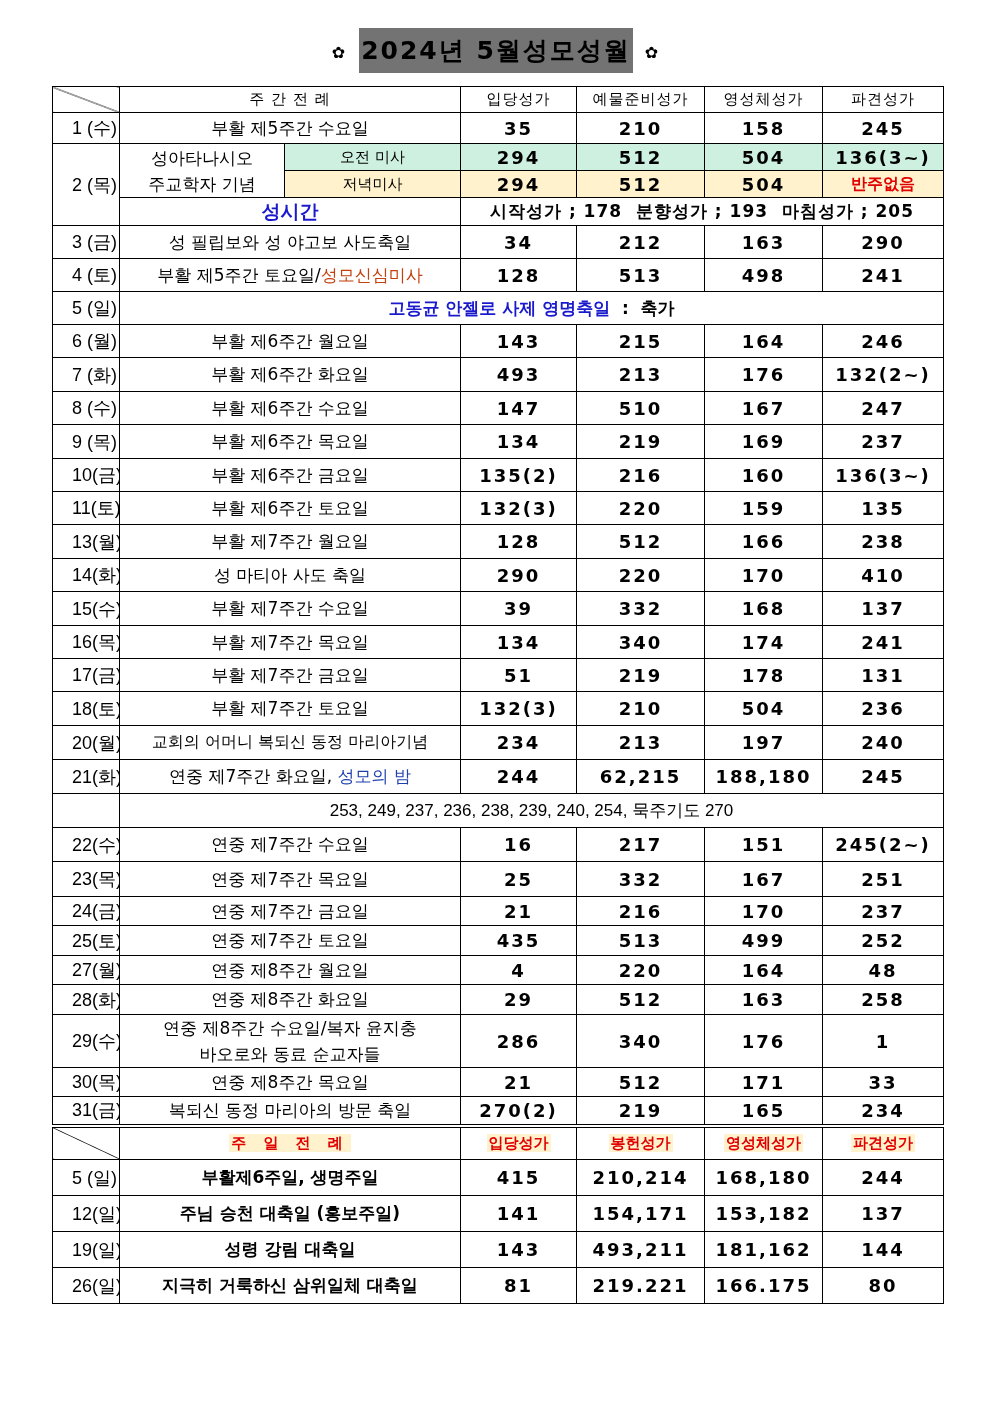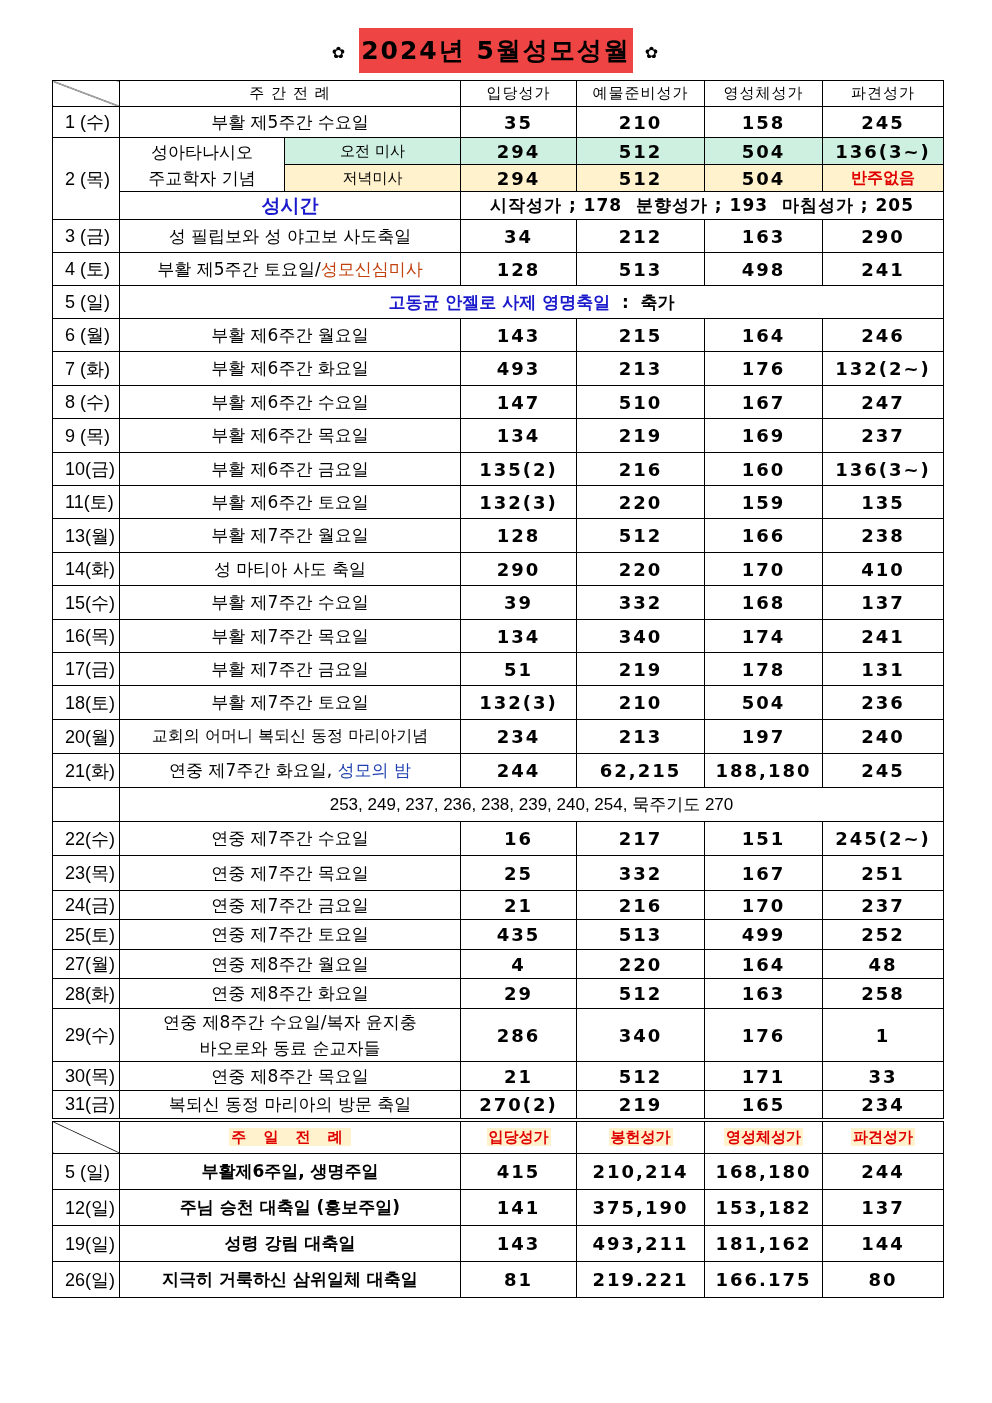--- a/index.html
+++ b/index.html
@@ -2,30 +2,30 @@
 <html><head>
 <meta charset="utf-8">
 <style>
   html, body { margin: 0; padding: 0; background: #ffffff; }
   body { width: 992px; height: 1403px; position: relative; font-family: "DejaVu Sans", sans-serif; color: #000; }
   .title {
     position: absolute; top: 34px; left: 0; width: 992px; text-align: center;
     font-size: 25px; font-weight: bold; letter-spacing: 2px;
   }
   .title .flower { font-size: 16px; vertical-align: middle; margin: 0 12px; }
-  .title .text { background: #ef4444; padding: 8px 2px; }
+  .title .text { background: #737373; padding: 8px 2px; }
   table.sched {
-    position: absolute; top: 80px; left: 52px; width: 891px;
+    position: absolute; top: 86px; left: 52px; width: 891px;
     border-collapse: collapse; table-layout: fixed;
   }
   table.sched td {
     border: 1px solid #000; text-align: center; vertical-align: middle;
     font-size: 17px; padding: 0; overflow: hidden; white-space: nowrap;
   }
-  table.sched td.date { text-align: left; padding-left: 12px; font-family: "Liberation Sans", sans-serif; font-size: 18px; }
+  table.sched td.date { text-align: left; padding-left: 19px; font-family: "Liberation Sans", sans-serif; font-size: 18px; }
   table.sched td.name { font-size: 17px; }
   table.sched td.num { font-weight: bold; letter-spacing: 2px; font-size: 18px; }
   table.sched td.hdr { font-size: 15px; letter-spacing: 1px; }
   .diag {
     background: linear-gradient(to bottom left, transparent calc(50% - 0.7px), #000 50%, transparent calc(50% + 0.7px));
   }
   .bg-green { background: #cdf0e0; }
   .bg-yellow { background: #fff2cc; }
   .red { color: #e00000; font-weight: bold; }
   .blue { color: #1a1acc; font-weight: bold; }
@@ -354,21 +354,21 @@
     <td colspan="2" class="sunname">부활제6주일, 생명주일</td>
     <td class="num">415</td>
     <td class="num">210,214</td>
     <td class="num">168,180</td>
     <td class="num">244</td>
   </tr>
   <tr style="height:36px">
     <td class="date">12(일)</td>
     <td colspan="2" class="sunname">주님 승천 대축일 (홍보주일)</td>
     <td class="num">141</td>
-    <td class="num">375,190</td>
+    <td class="num">154,171</td>
     <td class="num">153,182</td>
     <td class="num">137</td>
   </tr>
   <tr style="height:36px">
     <td class="date">19(일)</td>
     <td colspan="2" class="sunname">성령 강림 대축일</td>
     <td class="num">143</td>
     <td class="num">493,211</td>
     <td class="num">181,162</td>
     <td class="num">144</td>

